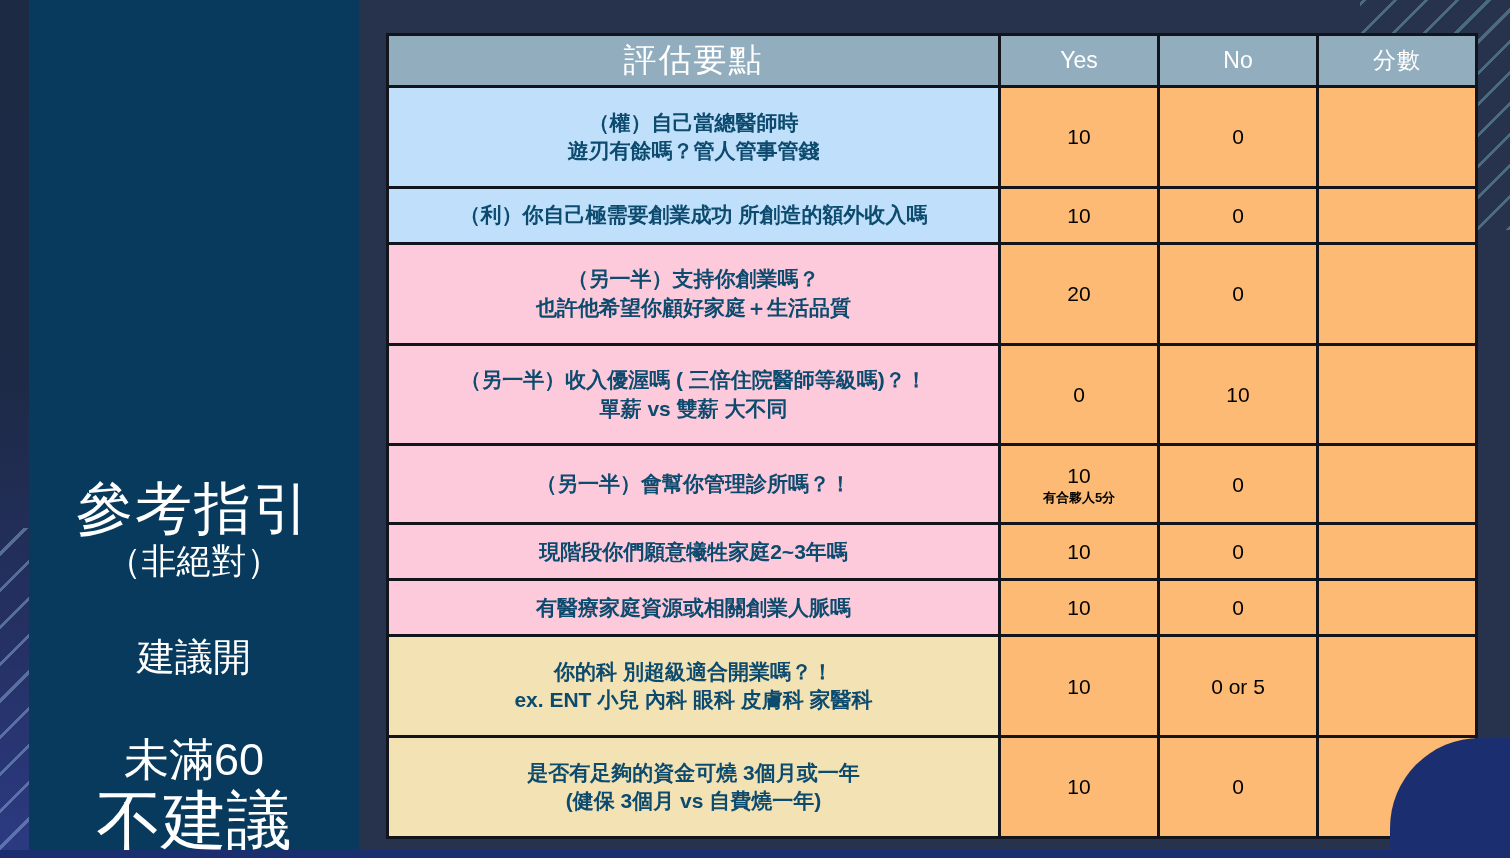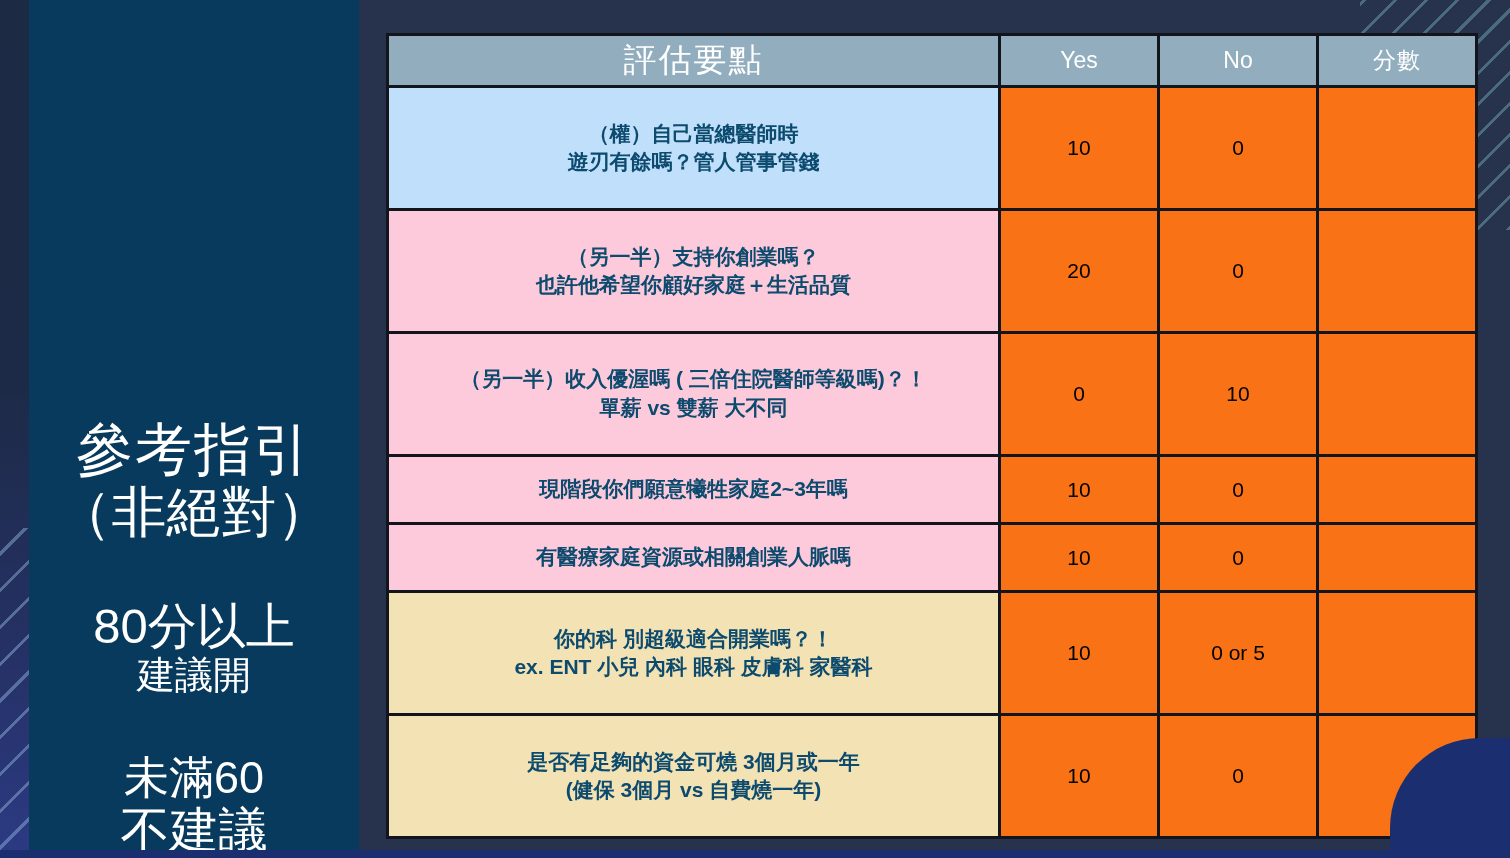--- a/index.html
+++ b/index.html
@@ -87,46 +87,46 @@
     display: flex;
     flex-direction: column;
     align-items: center;
     justify-content: flex-end;
     color: #ffffff;
     text-align: center;
     line-height: 1.12;
   }
   .caption-block { margin: 0; padding: 0; }
   .cap-l1 { font-size: 57px; letter-spacing: 2px; white-space: nowrap; }
-  .cap-l2 { font-size: 55px; white-space: nowrap; }
+  .cap-l2 { font-size: 35px; white-space: nowrap; }
   .cap-gap { height: 56px; }
   .cap-l3 { font-size: 49px; white-space: nowrap; }
   .cap-l4 { font-size: 38px; white-space: nowrap; }
   .cap-l5 { font-size: 45px; white-space: nowrap; }
-  .cap-l6 { font-size: 49px; white-space: nowrap; }
+  .cap-l6 { font-size: 65px; white-space: nowrap; }
 
   
   .table-wrap {
     position: absolute;
     left: 386px; top: 33px;
     width: 1008px;
     height: 806px;
   }
   table.eval {
     width: 1089px;
     height: 806px;
     border-collapse: collapse;
     table-layout: fixed;
   }
   table.eval td, table.eval th {
     border: 3px solid #12161c;
     padding: 2px 6px;
     text-align: center;
     vertical-align: middle;
-    background: #f97316;
+    background: #fdba74;
   }
   col.c-item  { width: 612px; }
   col.c-yes   { width: 159px; }
   col.c-no    { width: 159px; }
   col.c-score { width: 159px; }
 
   thead th {
     background: #92aebe !important;
     color: #ffffff;
     font-weight: normal;
@@ -171,21 +171,20 @@
   <div class="edge-strip"></div>
   <div class="hatch-bl"></div>
 
   <div class="caption">
     <div class="caption-block">
       <div class="cap-l1">參考指引</div>
       <div class="cap-l2">（非絕對）</div>
     </div>
     <div class="cap-gap"></div>
     <div class="caption-block">
-      <div class="cap-l3">80分以上</div>
       <div class="cap-l4">建議開</div>
     </div>
     <div class="cap-gap"></div>
     <div class="caption-block">
       <div class="cap-l5">未滿60</div>
       <div class="cap-l6">不建議</div>
     </div>
   </div>
 
   <div class="table-wrap">
@@ -208,35 +207,51 @@
           <tr>
             <td class="item fill-blue">
               <span class="item-line">（權）自己當總醫師時</span>
               <span class="item-line">遊刃有餘嗎？管人管事管錢</span>
             </td>
             <td class="num"><span>10</span></td>
             <td class="num">0</td>
             <td class="num score"></td>
           </tr>
           <tr>
+            <td class="item fill-blue">
+              <span class="item-line">（利）你自己極需要創業成功 所創造的額外收入嗎</span>
+            </td>
+            <td class="num"><span>10</span></td>
+            <td class="num">0</td>
+            <td class="num score"></td>
+          </tr>
+          <tr>
             <td class="item fill-pink">
               <span class="item-line">（另一半）支持你創業嗎？</span>
               <span class="item-line">也許他希望你顧好家庭＋生活品質</span>
             </td>
             <td class="num"><span>20</span></td>
             <td class="num">0</td>
             <td class="num score"></td>
           </tr>
           <tr>
             <td class="item fill-pink">
               <span class="item-line">（另一半）收入優渥嗎 ( 三倍住院醫師等級嗎)？！</span>
               <span class="item-line">單薪 vs 雙薪 大不同</span>
             </td>
             <td class="num"><span>0</span></td>
             <td class="num">10</td>
+            <td class="num score"></td>
+          </tr>
+          <tr>
+            <td class="item fill-pink">
+              <span class="item-line">（另一半）會幫你管理診所嗎？！</span>
+            </td>
+            <td class="num"><span>10</span><span class="subnote">有合夥人5分</span></td>
+            <td class="num">0</td>
             <td class="num score"></td>
           </tr>
           <tr>
             <td class="item fill-pink">
               <span class="item-line">現階段你們願意犧牲家庭2~3年嗎</span>
             </td>
             <td class="num"><span>10</span></td>
             <td class="num">0</td>
             <td class="num score"></td>
           </tr>

